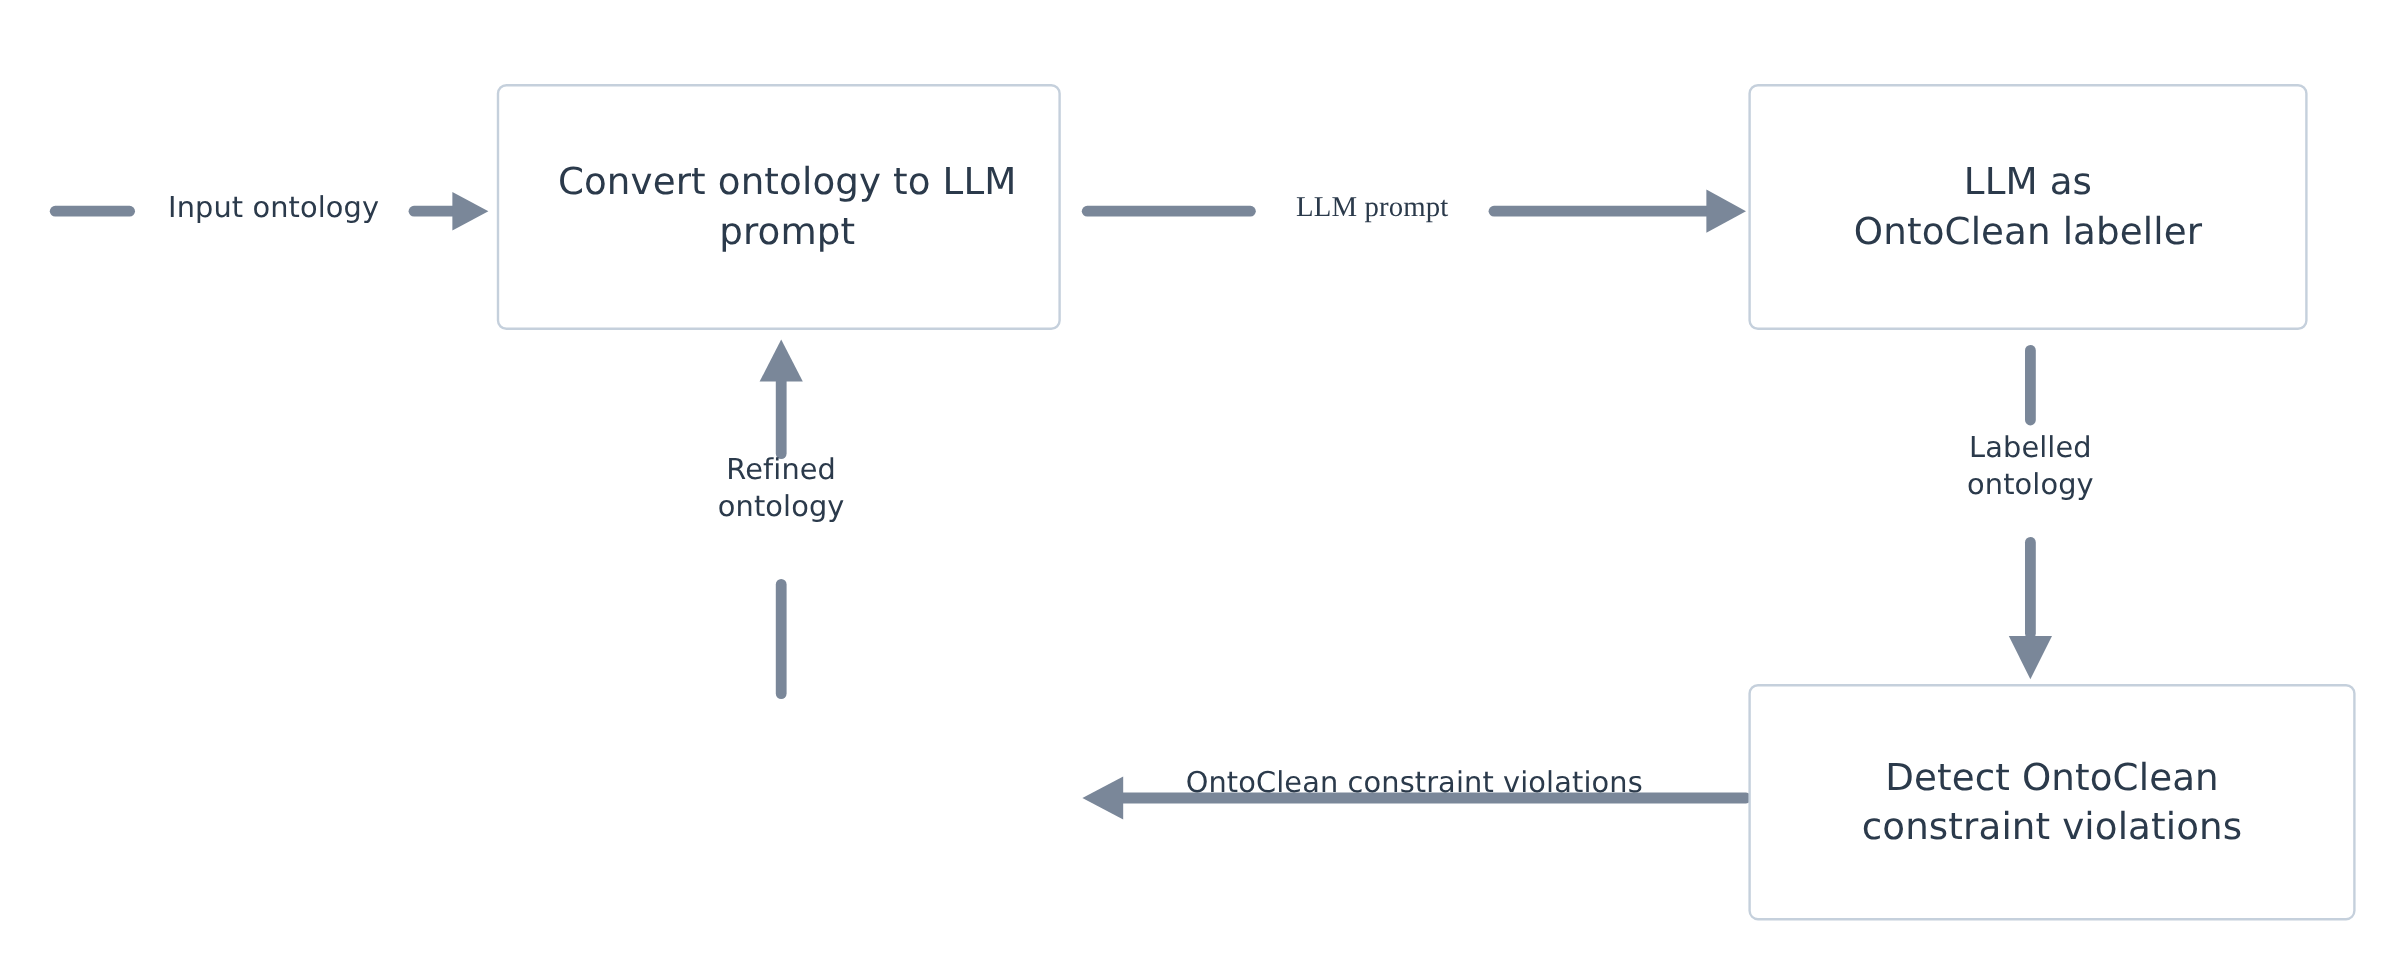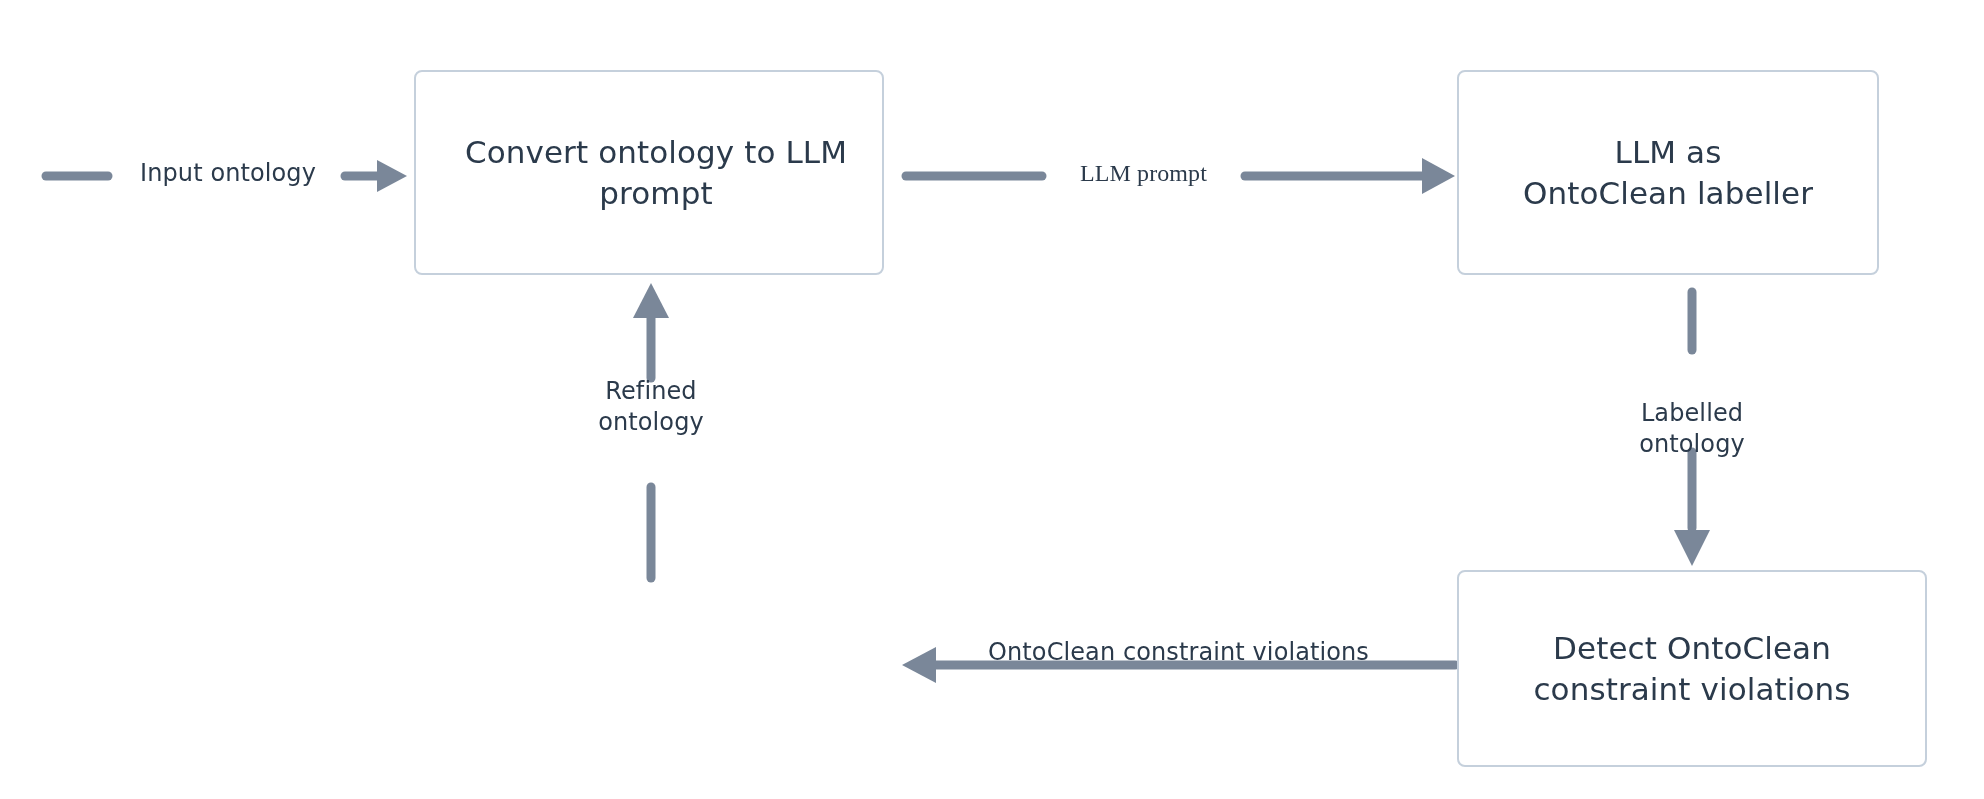--- a/index.html
+++ b/index.html
@@ -100,36 +100,36 @@
       <polygon class="edge-head" points="651,283 633,318 669,318"></polygon>
     </g>
 
   </svg>
 
   <div class="node" style="left:414px; top:70px; width:470px; height:205px;padding-left:28px;">
     <span class="node-label">Convert ontology to LLM
 prompt</span>
   </div>
 
-  <div class="node" style="left:1457px; top:70px; width:422px; height:205px;">
+  <div class="node" style="left:1457px; top:70px; width:466px; height:205px;">
     <span class="node-label">LLM as
 OntoClean labeller</span>
   </div>
 
 
-  <div class="node" style="left:1457px; top:570px; width:470px; height:197px;">
+  <div class="node" style="left:1457px; top:570px; width:506px; height:197px;">
     <span class="node-label">Detect OntoClean
 constraint violations</span>
   </div>
 
   <div class="edge-label" style="left:108px; top:158px; width:240px;">Input ontology</div>
 
   <div class="edge-label" style="left:1042px; top:158px; width:203px;font-family:Liberation Serif, serif;">LLM prompt</div>
 
-  <div class="edge-label" style="left:1572px; top:358px; width:240px;margin-top:40px;">Labelled
+  <div class="edge-label" style="left:1572px; top:358px; width:240px;">Labelled
 ontology</div>
 
   <div class="edge-label" style="left:902px; top:637px; width:553px;">OntoClean constraint violations</div>
 
   <div class="edge-label" style="left:531px; top:376px; width:240px;">Refined
 ontology</div>
 
 </div>
 
 </body></html>

